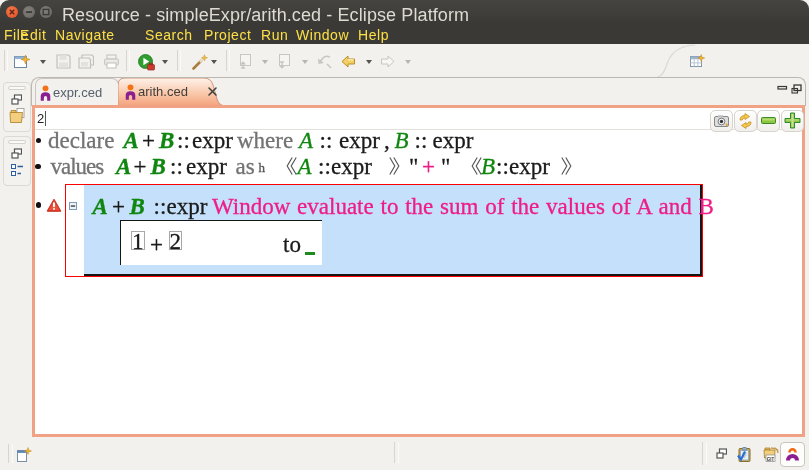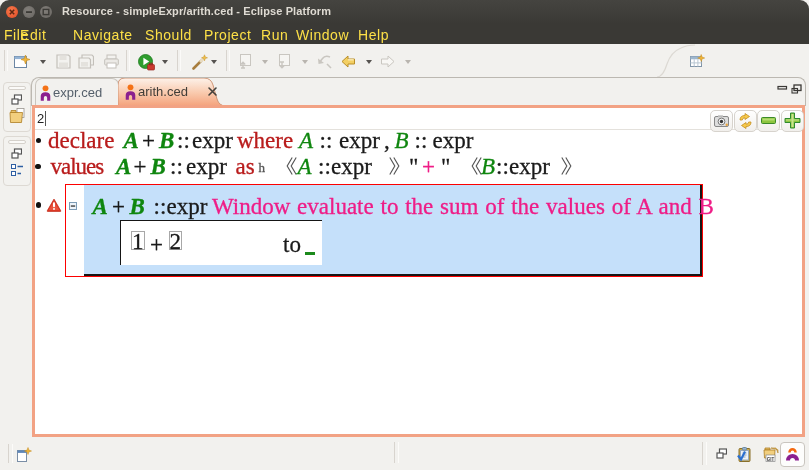--- a/index.html
+++ b/index.html
@@ -2,21 +2,21 @@
 <html><head>
 <meta charset="utf-8">
 <style>
 html,body{margin:0;padding:0;background:#fff;}
 #win{position:relative;width:809px;height:470px;overflow:hidden;font-family:"Liberation Sans",sans-serif;background:#f2f1ee;}
 .abs{position:absolute;}
 
 #titlebar{position:absolute;left:0;top:0;width:809px;height:24px;background:linear-gradient(#454440,#3a3935);border-radius:9px 9px 0 0;}
 #menubar{position:absolute;left:0;top:24px;width:809px;height:20px;background:#3a3935;}
 .wbtn{position:absolute;top:6px;width:12px;height:12px;border-radius:50%;}
-#title{position:absolute;left:62px;top:5px;color:#dfdbd3;font-size:11px;font-weight:bold;letter-spacing:0.1px;}
+#title{position:absolute;left:62px;top:5px;color:#dfdbd3;font-size:18px;font-weight:normal;letter-spacing:0.1px;}
 .mi{position:absolute;top:2.5px;color:#fde047;font-size:14px;letter-spacing:0.55px;}
 
 #toolbar{position:absolute;left:0;top:44px;width:809px;height:33px;background:#f2f1ee;}
 .tsep{position:absolute;top:6px;width:2px;height:21px;border-left:1px solid #d8d4ce;border-right:1px solid #fbfaf8;}
 .drop{position:absolute;width:0;height:0;border-left:3.5px solid transparent;border-right:3.5px solid transparent;border-top:4px solid #565350;}
 .dropl{border-top-color:#b9b5af;}
 
 #main{position:absolute;left:0;top:77px;width:809px;height:360px;background:#f2f1ee;}
 .stack{position:absolute;left:3px;width:26px;background:#f3f2ef;border:1px solid #ddd9d3;border-radius:4px;}
 .handle{margin:3px auto 0;width:16px;height:2px;border:1px solid #d5d1cb;border-radius:2px;background:#fbfaf8;}
@@ -28,21 +28,21 @@
 #tab1{left:3px;width:82px;border:1px solid #c9c5be;border-bottom:none;border-radius:7px 7px 0 0;background:#f2f1ee;}
 #tab2{left:86px;width:112px;}
 .tabtxt{position:absolute;top:6px;font-size:13px;color:#413d38;}
 
 #findrow{position:absolute;left:0;top:0;width:767px;height:22px;background:#fff;z-index:5;}
 #findtext{position:absolute;left:2px;top:3px;font-size:13px;color:#222;}
 .mbtn{position:absolute;top:2px;z-index:6;width:21px;height:20px;border:1px solid #d7d3cd;border-radius:5px;background:linear-gradient(#ffffff,#f1efec);}
 
 #doc{position:absolute;left:0;top:0;width:767px;height:326px;background:#fff;font-family:"Liberation Serif",serif;font-size:23px;color:#1a1a1a;-webkit-text-stroke:0.3px;}
 .tok{position:absolute;line-height:23px;white-space:pre;}
-.kw{color:#b91c1c;}
+.kw{color:#737373;}
 .gv{color:#0f860f;font-weight:bold;font-style:italic;}
 .gi{color:#0f860f;font-style:italic;}
 .mag{color:#ef1d87;}
 .bull{position:absolute;width:5.5px;height:5.5px;border-radius:50%;background:#111;}
 
 #redbox{position:absolute;left:30px;top:76px;width:636px;height:91px;border:1px solid #fd0000;background:#fff;}
 #bluebox{position:absolute;left:18px;top:0px;width:615.5px;height:88.5px;background:#c5e0fa;border-right:2.5px solid #151515;border-bottom:2.5px solid #151515;}
 #innerbox{position:absolute;left:53.5px;top:34.5px;width:201.5px;height:44.5px;background:#fff;border-top:1.5px solid #151515;border-left:1.5px solid #151515;}
 .numbox{position:absolute;top:122.5px;width:11.5px;height:17.5px;border:1px solid #a8a8a8;background:#fff;text-align:center;font-size:23px;line-height:20px;}
 
@@ -61,22 +61,22 @@
       <path d="M3.8 3.8 L8.2 8.2 M8.2 3.8 L3.8 8.2" stroke="#5e2813" stroke-width="1.6"></path>
       <rect x="20" y="5.2" width="6" height="1.8" fill="#3c3b37"></rect>
       <rect x="37.2" y="3.4" width="5.6" height="5.2" fill="none" stroke="#3c3b37" stroke-width="1.4"></rect>
     </svg>
     <div id="title">Resource - simpleExpr/arith.ced - Eclipse Platform</div>
   </div>
 
   <div id="menubar">
     <span class="mi" style="left:4px">File</span>
       <span class="mi" style="left:20px">Edit</span>
-      <span class="mi" style="left:73px">Navigate</span>
-      <span class="mi" style="left:145px">Should</span>
+      <span class="mi" style="left:55px">Navigate</span>
+      <span class="mi" style="left:145px">Search</span>
       <span class="mi" style="left:204px">Project</span>
       <span class="mi" style="left:261px">Run</span>
       <span class="mi" style="left:296px">Window</span>
       <span class="mi" style="left:358px">Help</span>
   </div>
 
   <div id="toolbar">
     <div class="tsep" style="left:4px;"></div>
 
     <svg class="abs" style="left:14px;top:10px" width="16" height="16" viewBox="0 0 16 16">

